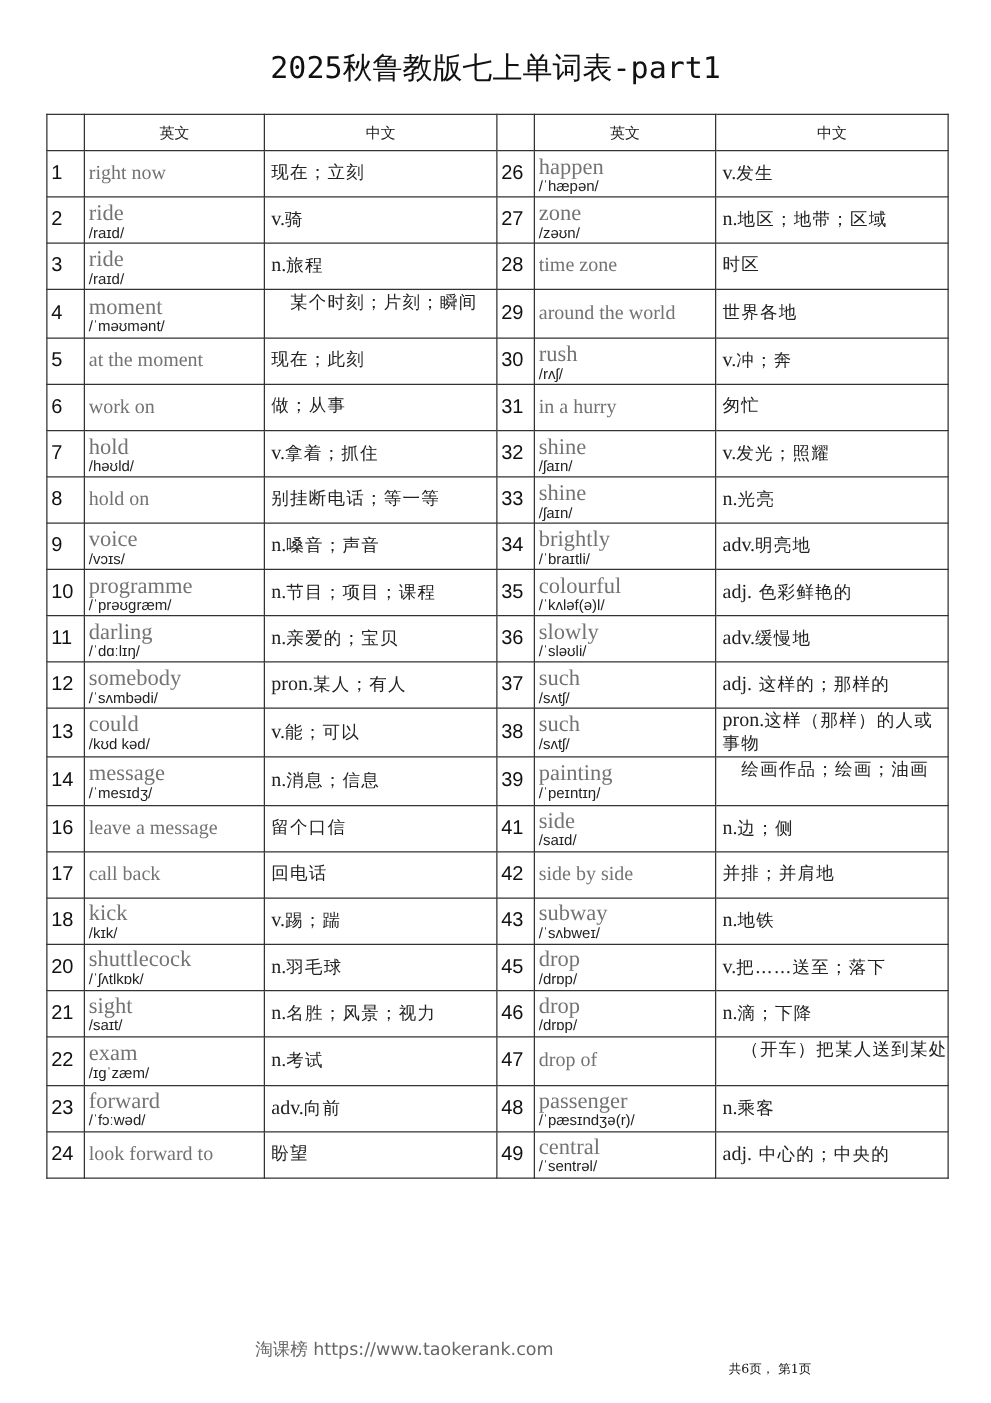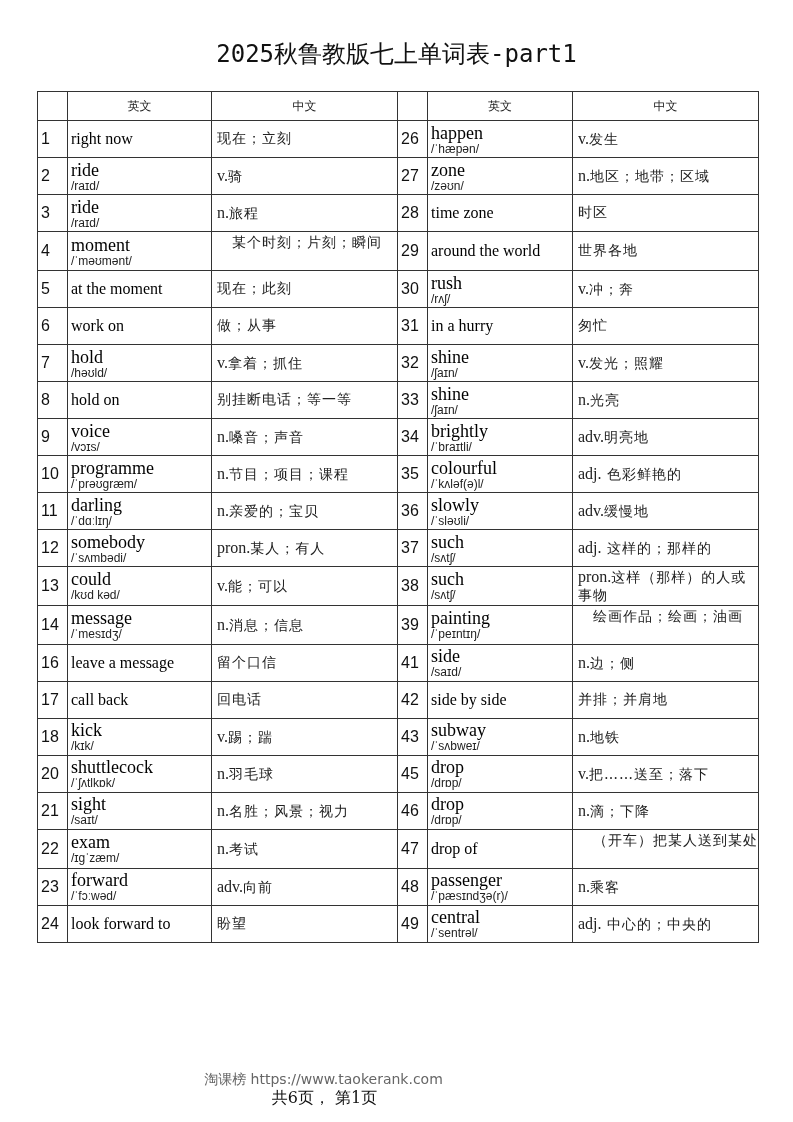--- a/index.html
+++ b/index.html
@@ -15,33 +15,33 @@
     table.vocab td, table.vocab th {
       border: 1px solid #333; padding: 0; vertical-align: middle; overflow: hidden;
     }
     table.vocab th {
       height: 28px; font-weight: normal; font-family: "DejaVu Serif", serif; font-size: 12px;
       text-align: center; color: #222;
     }
     table.vocab td { height: 36px; }
     .num { font-family: "Liberation Sans", sans-serif; font-size: 16px; padding-left: 3px !important; color: #111; }
     .en { padding-left: 3px !important; font-family: "Liberation Serif", serif; line-height: 1; }
-    .en .word { font-size: 18px; display: block; color: #000000; }
+    .en .word { font-size: 18px; display: block; color: #737373; }
     .en .word.phrase { font-size: 16px; }
     .en .ipa { font-size: 12px; display: block; font-family: "Liberation Sans", sans-serif; color: #222; margin-top: 1px; }
     .zh { padding-left: 5px !important; font-family: "DejaVu Serif", serif; font-size: 14px; color: #222; line-height: 1.25; letter-spacing: 1px; }
     .zh.indent { padding-left: 20px !important; vertical-align: top; padding-top: 2px !important; }
     .zh .pos { font-family: "Liberation Serif", serif; font-size: 16px; letter-spacing: 0; }
     .footer-site {
       position: absolute; left: 0; top: 1071px; width: 647px; text-align: center;
       font-family: "DejaVu Sans", sans-serif; font-size: 14px; color: #666;
     }
     .footer-page {
-      position: absolute; left: 0; top: 1088px; width: 649px; text-align: center;
-      font-family: "DejaVu Serif", serif; font-size: 16px; color: #111;
+      position: absolute; left: 0; top: 1088px; width: 649px; text-align: right;
+      font-family: "DejaVu Serif", serif; font-size: 10px; color: #111;
     }
   </style>
 </head>
 <body>
 
 <div class="title">2025秋鲁教版七上单词表-part1</div>
 
 <table class="vocab">
   <colgroup>
     <col style="width:30px">

